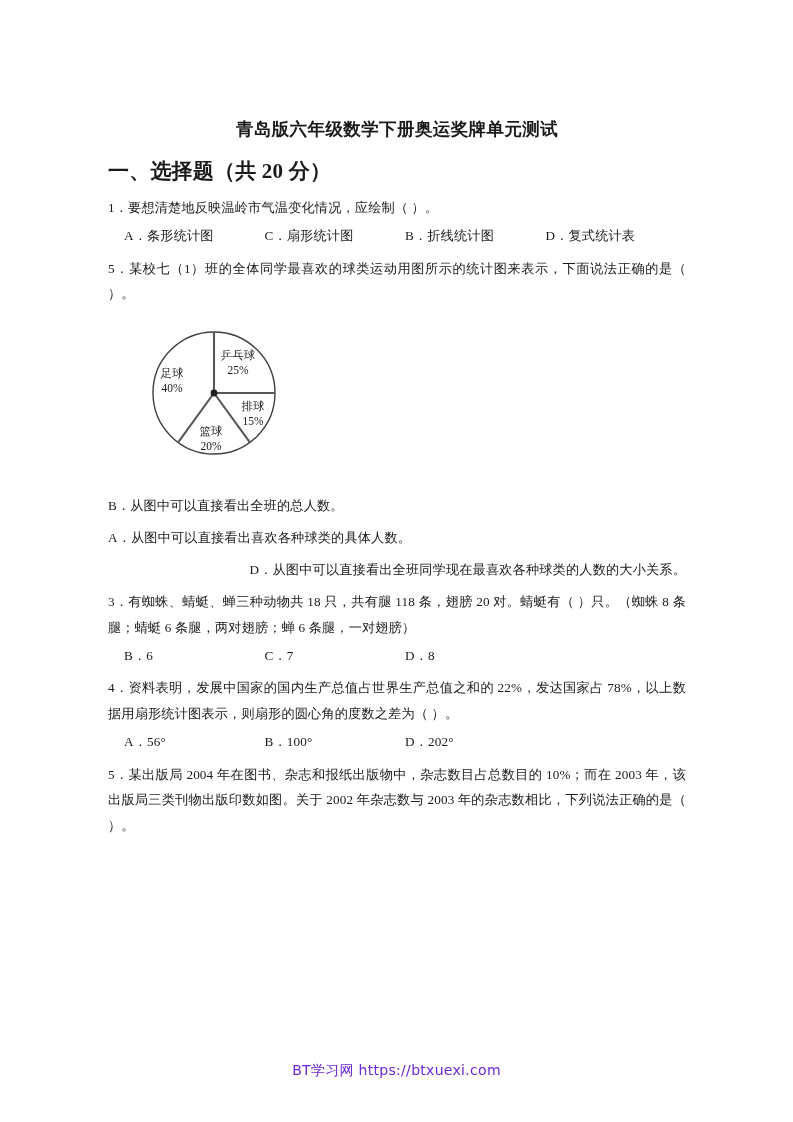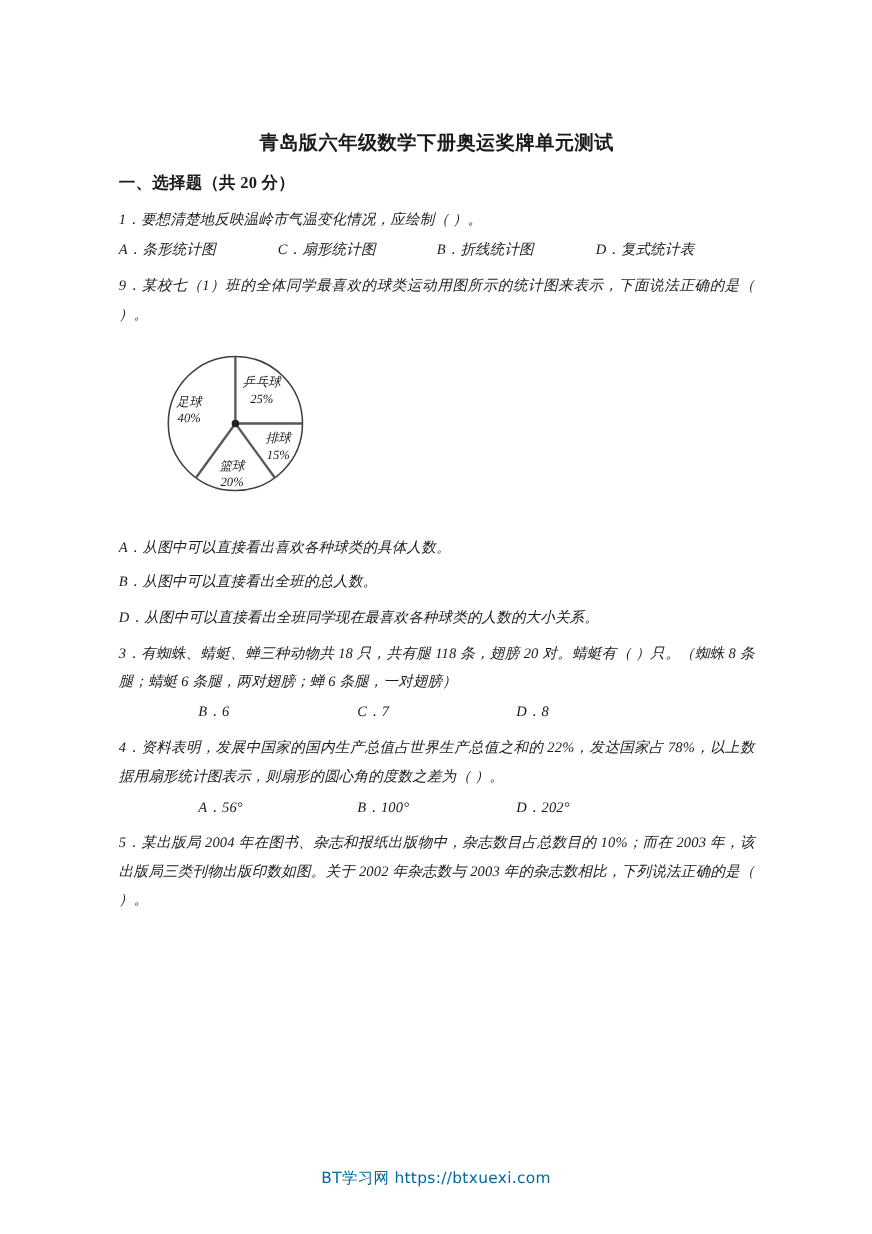--- a/index.html
+++ b/index.html
@@ -34,58 +34,57 @@
   .doc-title {
     text-align: center;
     font-size: 17.5px;
     font-weight: bold;
     letter-spacing: 0.4px;
     margin: 0 0 16px 0;
     line-height: 1.3;
   }
 
   .section-heading {
-    font-size: 15px;
+    font-size: 21px;
     font-weight: bold;
     margin: 0 0 9px 0;
     line-height: 1.4;
     letter-spacing: 0.2px;
   }
 
   .q-text {
     font-size: 13.2px;
     line-height: 1.95;
     margin: 0 0 2px 0;
     text-align: justify;
     letter-spacing: 0.15px;
   }
 
   .opts-row {
     display: flex;
     font-size: 13.2px;
     line-height: 1.95;
-    margin: 0 0 2px 0;
+    margin: 0 0 2px 16px;
     letter-spacing: 0.15px;
-    justify-content: center;
   }
   .opts-row .opt {
     width: 25%;
     flex: 0 0 25%;
     white-space: nowrap;
   }
 
   .opt-block {
     font-size: 13.2px;
     line-height: 1.95;
     margin: 0 0 6px 0;
     letter-spacing: 0.15px;
   }
-  .opt-block:last-child { margin-bottom: 0; }
-
-  .q-block { margin-bottom: 7px; font-style: italic; }
+  .opt-block:last-child { margin-bottom: 0; text-align: right; }
+
+  .q-block { margin-bottom: 7px; }
 
   
   .chart-wrap {
     position: relative;
     height: 168px;
     margin: 8px 0 10px 0;
   }
   .chart-svg {
     position: absolute;
     left: 18px;
@@ -116,21 +115,21 @@
     letter-spacing: 0.5px;
   }
   .watermark {
     position: absolute;
     left: 0;
     top: 1062px;
     width: 793px;
     text-align: center;
     font-family: "DejaVu Sans", "Liberation Sans", sans-serif;
     font-size: 14px;
-    color: #0369a1;
+    color: #6d28d9;
     letter-spacing: 0.3px;
     white-space: nowrap;
   }
 </style>
 </head>
 <body>
 
 <div class="page">
   <div class="content">
 
@@ -142,21 +141,21 @@
       <p class="q-text">1．要想清楚地反映温岭市气温变化情况，应绘制（      ）。</p>
       <div class="opts-row">
         <span class="opt">A．条形统计图</span>
         <span class="opt">C．扇形统计图</span>
         <span class="opt">B．折线统计图</span>
         <span class="opt">D．复式统计表</span>
       </div>
     </div>
 
     <div class="q-block">
-      <p class="q-text">9．某校七（1）班的全体同学最喜欢的球类运动用图所示的统计图来表示，下面说法正确的是（   ）。</p>
+      <p class="q-text">5．某校七（1）班的全体同学最喜欢的球类运动用图所示的统计图来表示，下面说法正确的是（   ）。</p>
 
       <div class="chart-wrap">
         <svg class="chart-svg" width="300" height="168" viewBox="0 0 300 168">
 
           <circle cx="88" cy="78" r="61" fill="#ffffff" stroke="#3f3f3f" stroke-width="1.4"></circle>
 
           <line x1="88" y1="78" x2="88" y2="17" stroke="#575757" stroke-width="2.1"></line>
 
           <line x1="88" y1="78" x2="149" y2="78" stroke="#575757" stroke-width="2.1"></line>
 
@@ -173,22 +172,22 @@
           <text class="pie-pct" x="127" y="110">15%</text>
 
           <text class="pie-label" x="85" y="120">篮球</text>
           <text class="pie-pct" x="85" y="135">20%</text>
 
           <text class="pie-label" x="46" y="62">足球</text>
           <text class="pie-pct" x="46" y="77">40%</text>
         </svg>
       </div>
 
+      <div class="opt-block">B．从图中可以直接看出全班的总人数。</div>
       <div class="opt-block">A．从图中可以直接看出喜欢各种球类的具体人数。</div>
-      <div class="opt-block">B．从图中可以直接看出全班的总人数。</div>
       <div class="opt-block">D．从图中可以直接看出全班同学现在最喜欢各种球类的人数的大小关系。</div>
     </div>
 
     <div class="q-block">
       <p class="q-text">3．有蜘蛛、蜻蜓、蝉三种动物共 18 只，共有腿 118 条，翅膀 20 对。蜻蜓有（    ）只。（蜘蛛 8 条腿；蜻蜓 6 条腿，两对翅膀；蝉 6 条腿，一对翅膀）</p>
       <div class="opts-row">
         <span class="opt">B．6</span>
         <span class="opt">C．7</span>
         <span class="opt">D．8</span>
       </div>

